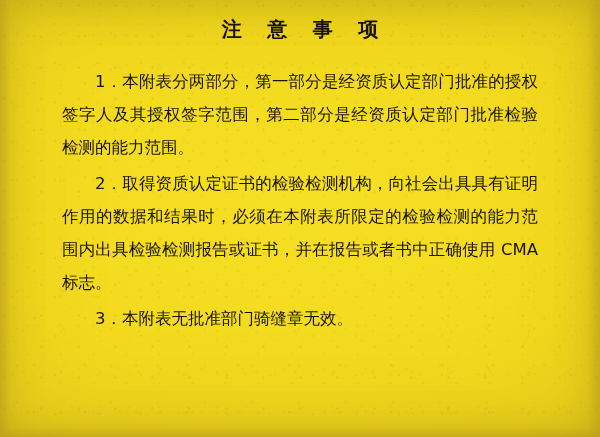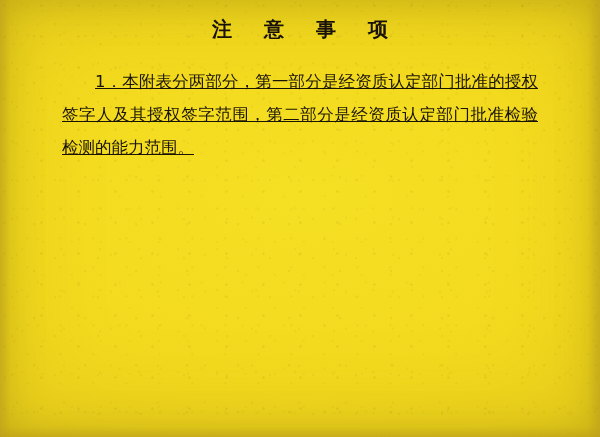--- a/index.html
+++ b/index.html
@@ -64,51 +64,52 @@
   }
 
   .content {
     position: relative;
     z-index: 2;
     padding: 0 62px;
     color: #1b1405;
   }
   .doc-title {
     text-align: center;
-    font-family: Liberation Mono, monospace;
+    font-family: Liberation Sans, sans-serif;
     font-weight: bold;
     font-size: 20px;
     letter-spacing: 10px;
     text-indent: 10px;
     margin-top: 16px;
     margin-bottom: 22px;
     color: #17110a;
   }
   .para {
     font-family: "DejaVu Sans", sans-serif;
     font-size: 16.5px;
     line-height: 33px;
     text-align: justify;
     text-justify: inter-ideograph;
     margin: 0 0 3px 0;
     color: #1a1406;
-    text-decoration: underline;
   }
   .para.indent {
     text-indent: 2em;
   }
 </style>
 </head>
 <body>
 
 <div class="page">
   <div class="grain"></div>
   <div class="vignette"></div>
   <div class="edge-left"></div>
   <div class="edge-right"></div>
   <div class="edge-bottom"></div>
 
   <div class="content">
     <div class="doc-title">注 意 事 项</div>
 
     <p class="para indent">1．本附表分两部分，第一部分是经资质认定部门批准的授权签字人及其授权签字范围，第二部分是经资质认定部门批准检验检测的能力范围。</p>
+    <p class="para indent">2．取得资质认定证书的检验检测机构，向社会出具具有证明作用的数据和结果时，必须在本附表所限定的检验检测的能力范围内出具检验检测报告或证书，并在报告或者书中正确使用 CMA 标志。</p>
+    <p class="para indent">3．本附表无批准部门骑缝章无效。</p>
   </div>
 </div>
 
 </body></html>

